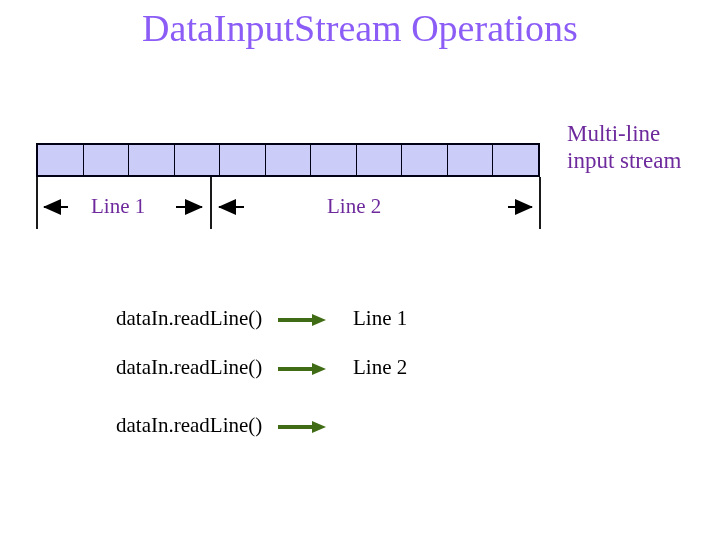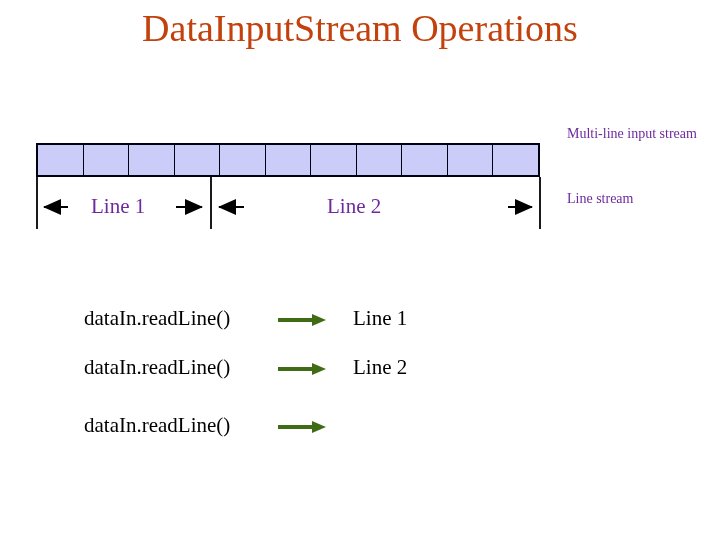--- a/index.html
+++ b/index.html
@@ -18,21 +18,21 @@
   .title {
     position: absolute;
     top: 6px;
     left: 0;
     width: 720px;
     margin: 0;
     text-align: center;
     font-size: 38px;
     font-weight: normal;
     line-height: 44px;
-    color: #c2410c;
+    color: #8b5cf6;
   }
   
   .stream-bar {
     position: absolute;
     left: 36px;
     top: 143px;
     width: 504px;
     height: 34px;
     display: flex;
     border: 2px solid #000014;
@@ -69,39 +69,39 @@
     color: #6e2a9d;
     white-space: nowrap;
   }
   .seg-label-1 { left: 91px;  top: 194px; }
   .seg-label-2 { left: 327px; top: 194px; }
   
   .side-label {
     position: absolute;
     left: 567px;
     width: 130px;
-    font-size: 14px;
+    font-size: 23px;
     line-height: 27px;
     color: #6e2a9d;
   }
   .side-label-1 { top: 120px; }
   .side-label-2 { top: 185px; }
   
   .call-row {
     position: absolute;
     left: 0;
     width: 720px;
     height: 30px;
   }
   .call-row-1 { top: 306px; }
   .call-row-2 { top: 355px; }
   .call-row-3 { top: 413px; }
   .call-code {
     position: absolute;
-    left: 84px;
+    left: 116px;
     top: 0;
     font-size: 21px;
     color: #000000;
     white-space: nowrap;
   }
   .call-arrow {
     position: absolute;
     left: 278px;
     top: 7px;
   }
@@ -148,21 +148,20 @@
     <line x1="68" y1="12" x2="44" y2="12" stroke="#000000" stroke-width="2" marker-end="url(#ah)"></line>
     <line x1="176" y1="12" x2="202" y2="12" stroke="#000000" stroke-width="2" marker-end="url(#ah)"></line>
     <line x1="244" y1="12" x2="219" y2="12" stroke="#000000" stroke-width="2" marker-end="url(#ah)"></line>
     <line x1="508" y1="12" x2="532" y2="12" stroke="#000000" stroke-width="2" marker-end="url(#ah)"></line>
   </svg>
 
   <span class="seg-label seg-label-1">Line 1</span>
   <span class="seg-label seg-label-2">Line 2</span>
 
   <div class="side-label side-label-1">Multi-line input stream</div>
-  <div class="side-label side-label-2">Line stream</div>
 
   <div class="call-row call-row-1">
     <span class="call-code">dataIn.readLine()</span>
     <svg class="call-arrow" width="48" height="14" viewBox="0 0 48 14" xmlns="http://www.w3.org/2000/svg">
       <line x1="0" y1="7" x2="35" y2="7" stroke="#3f6c14" stroke-width="4"></line>
       <polygon points="34,1 48,7 34,13" fill="#3f6c14"></polygon>
     </svg>
     <span class="call-result">Line 1</span>
   </div>
 

